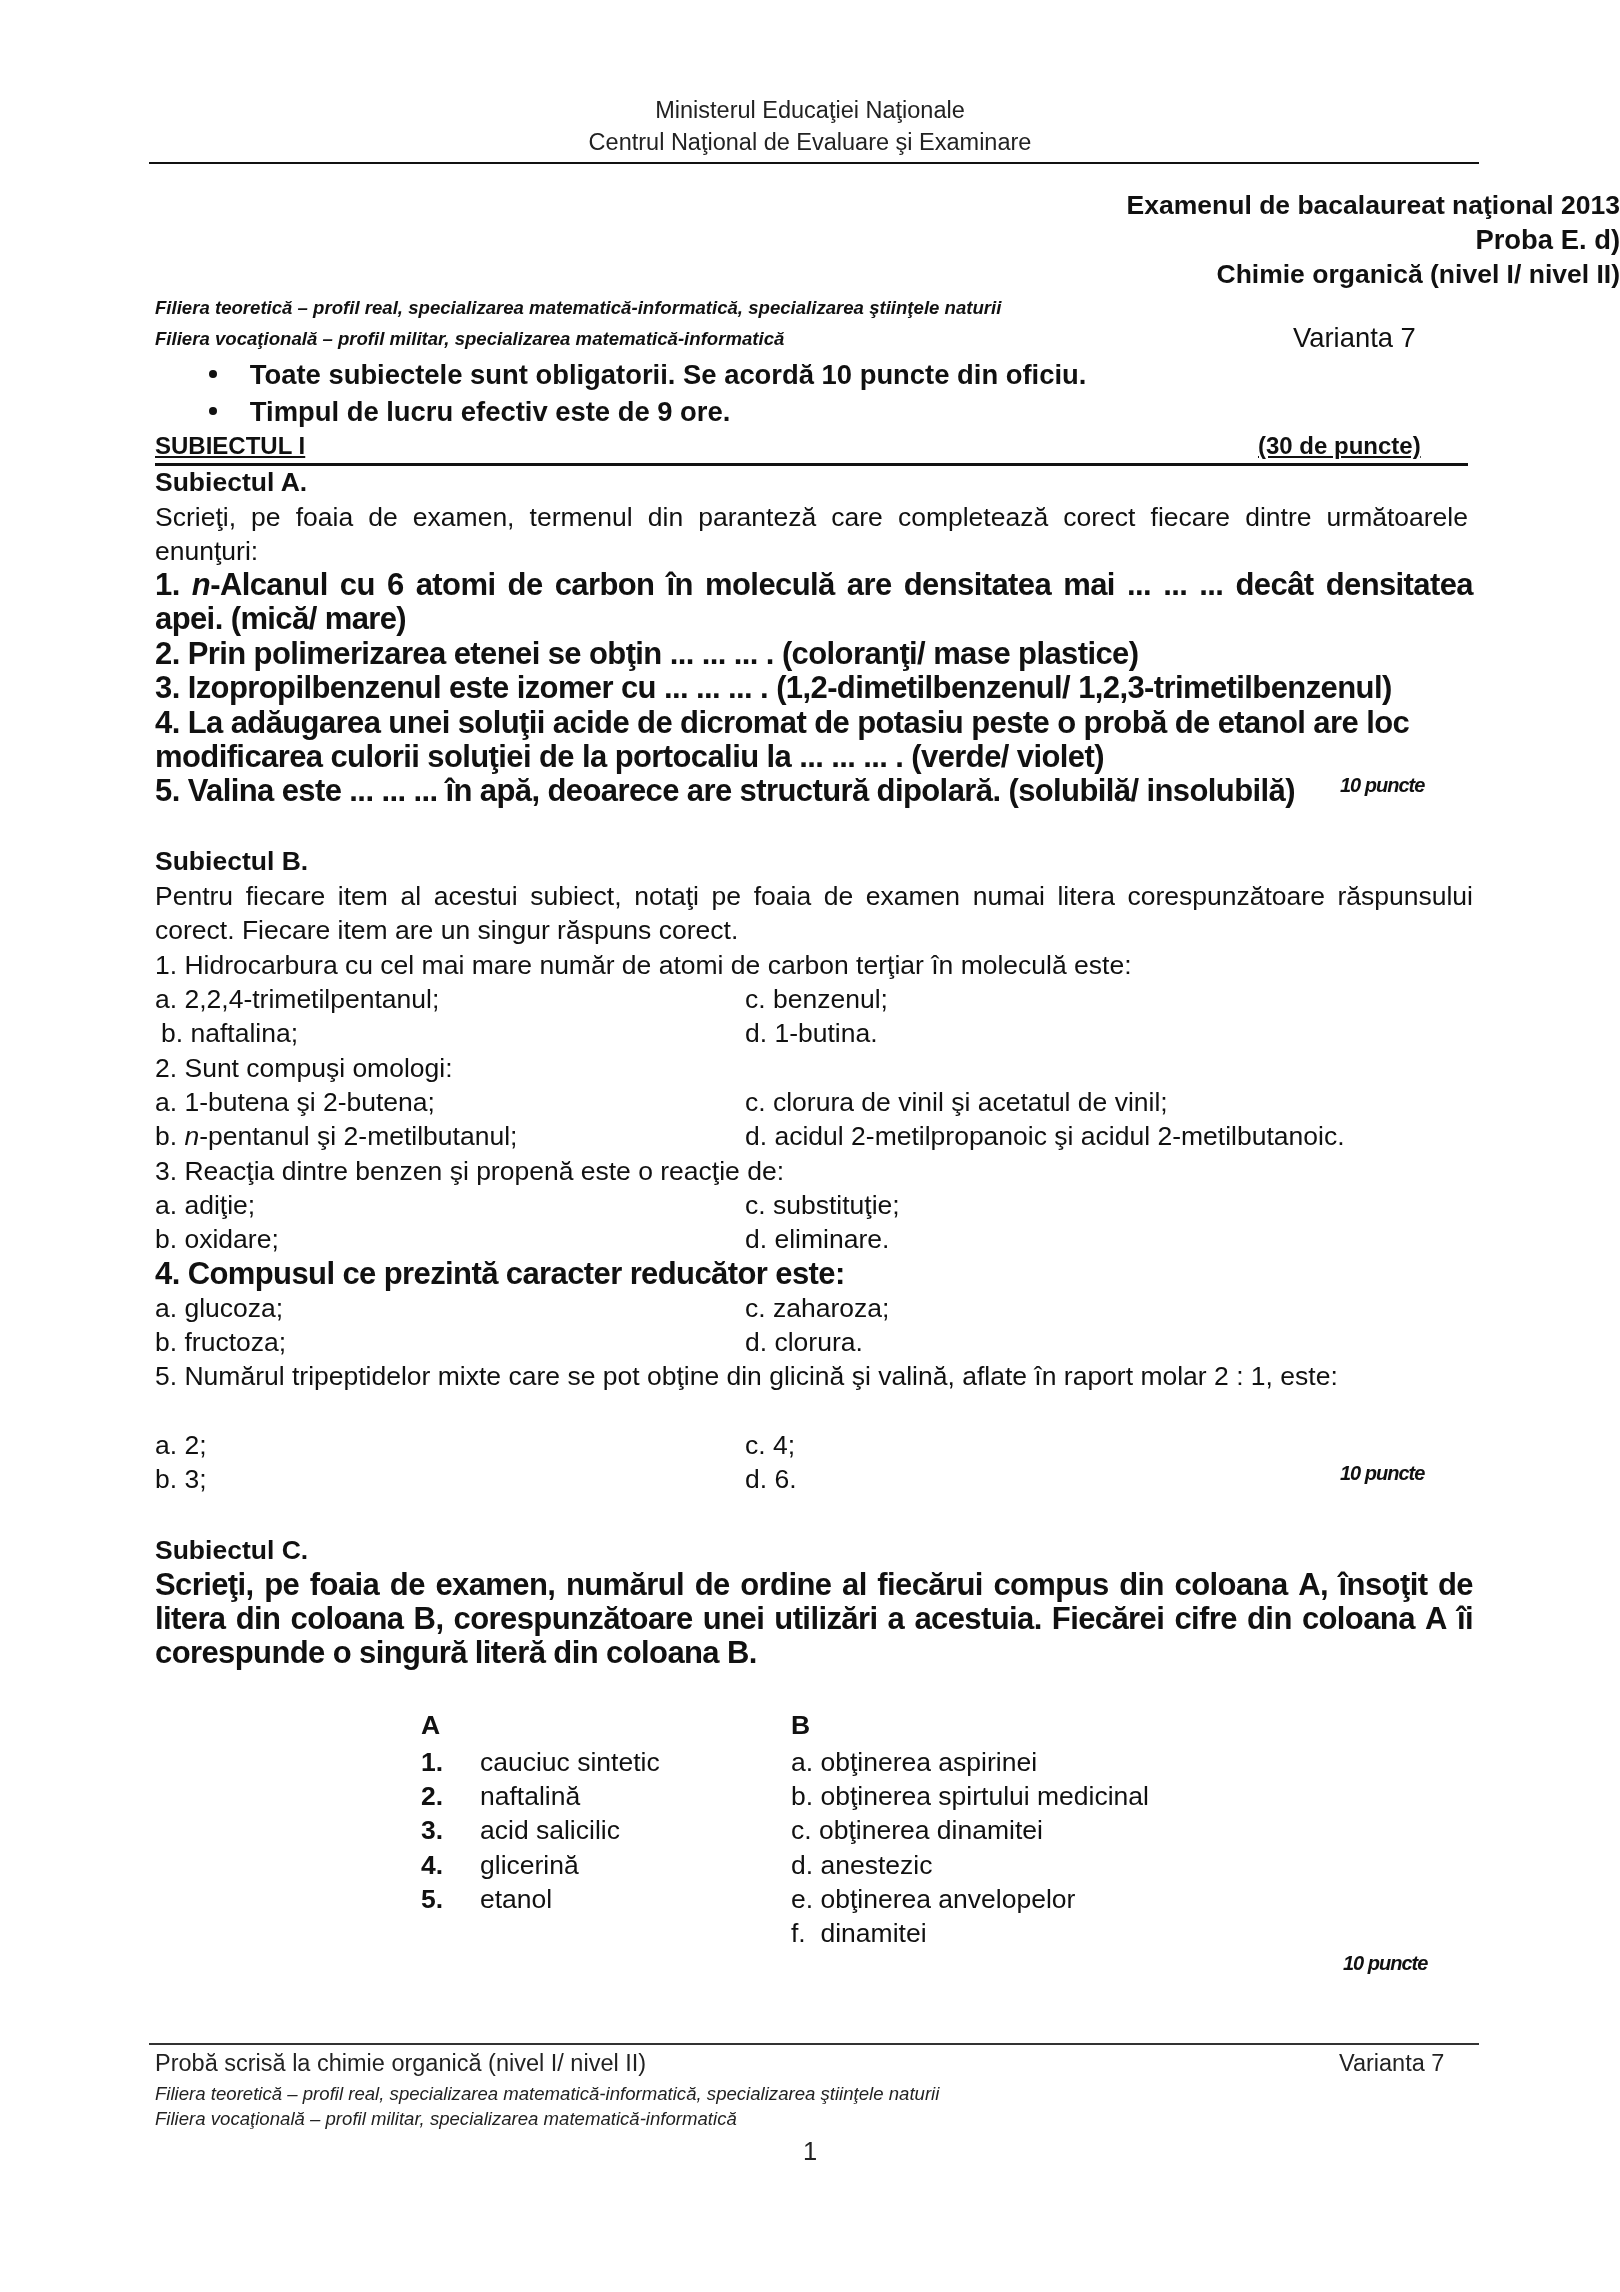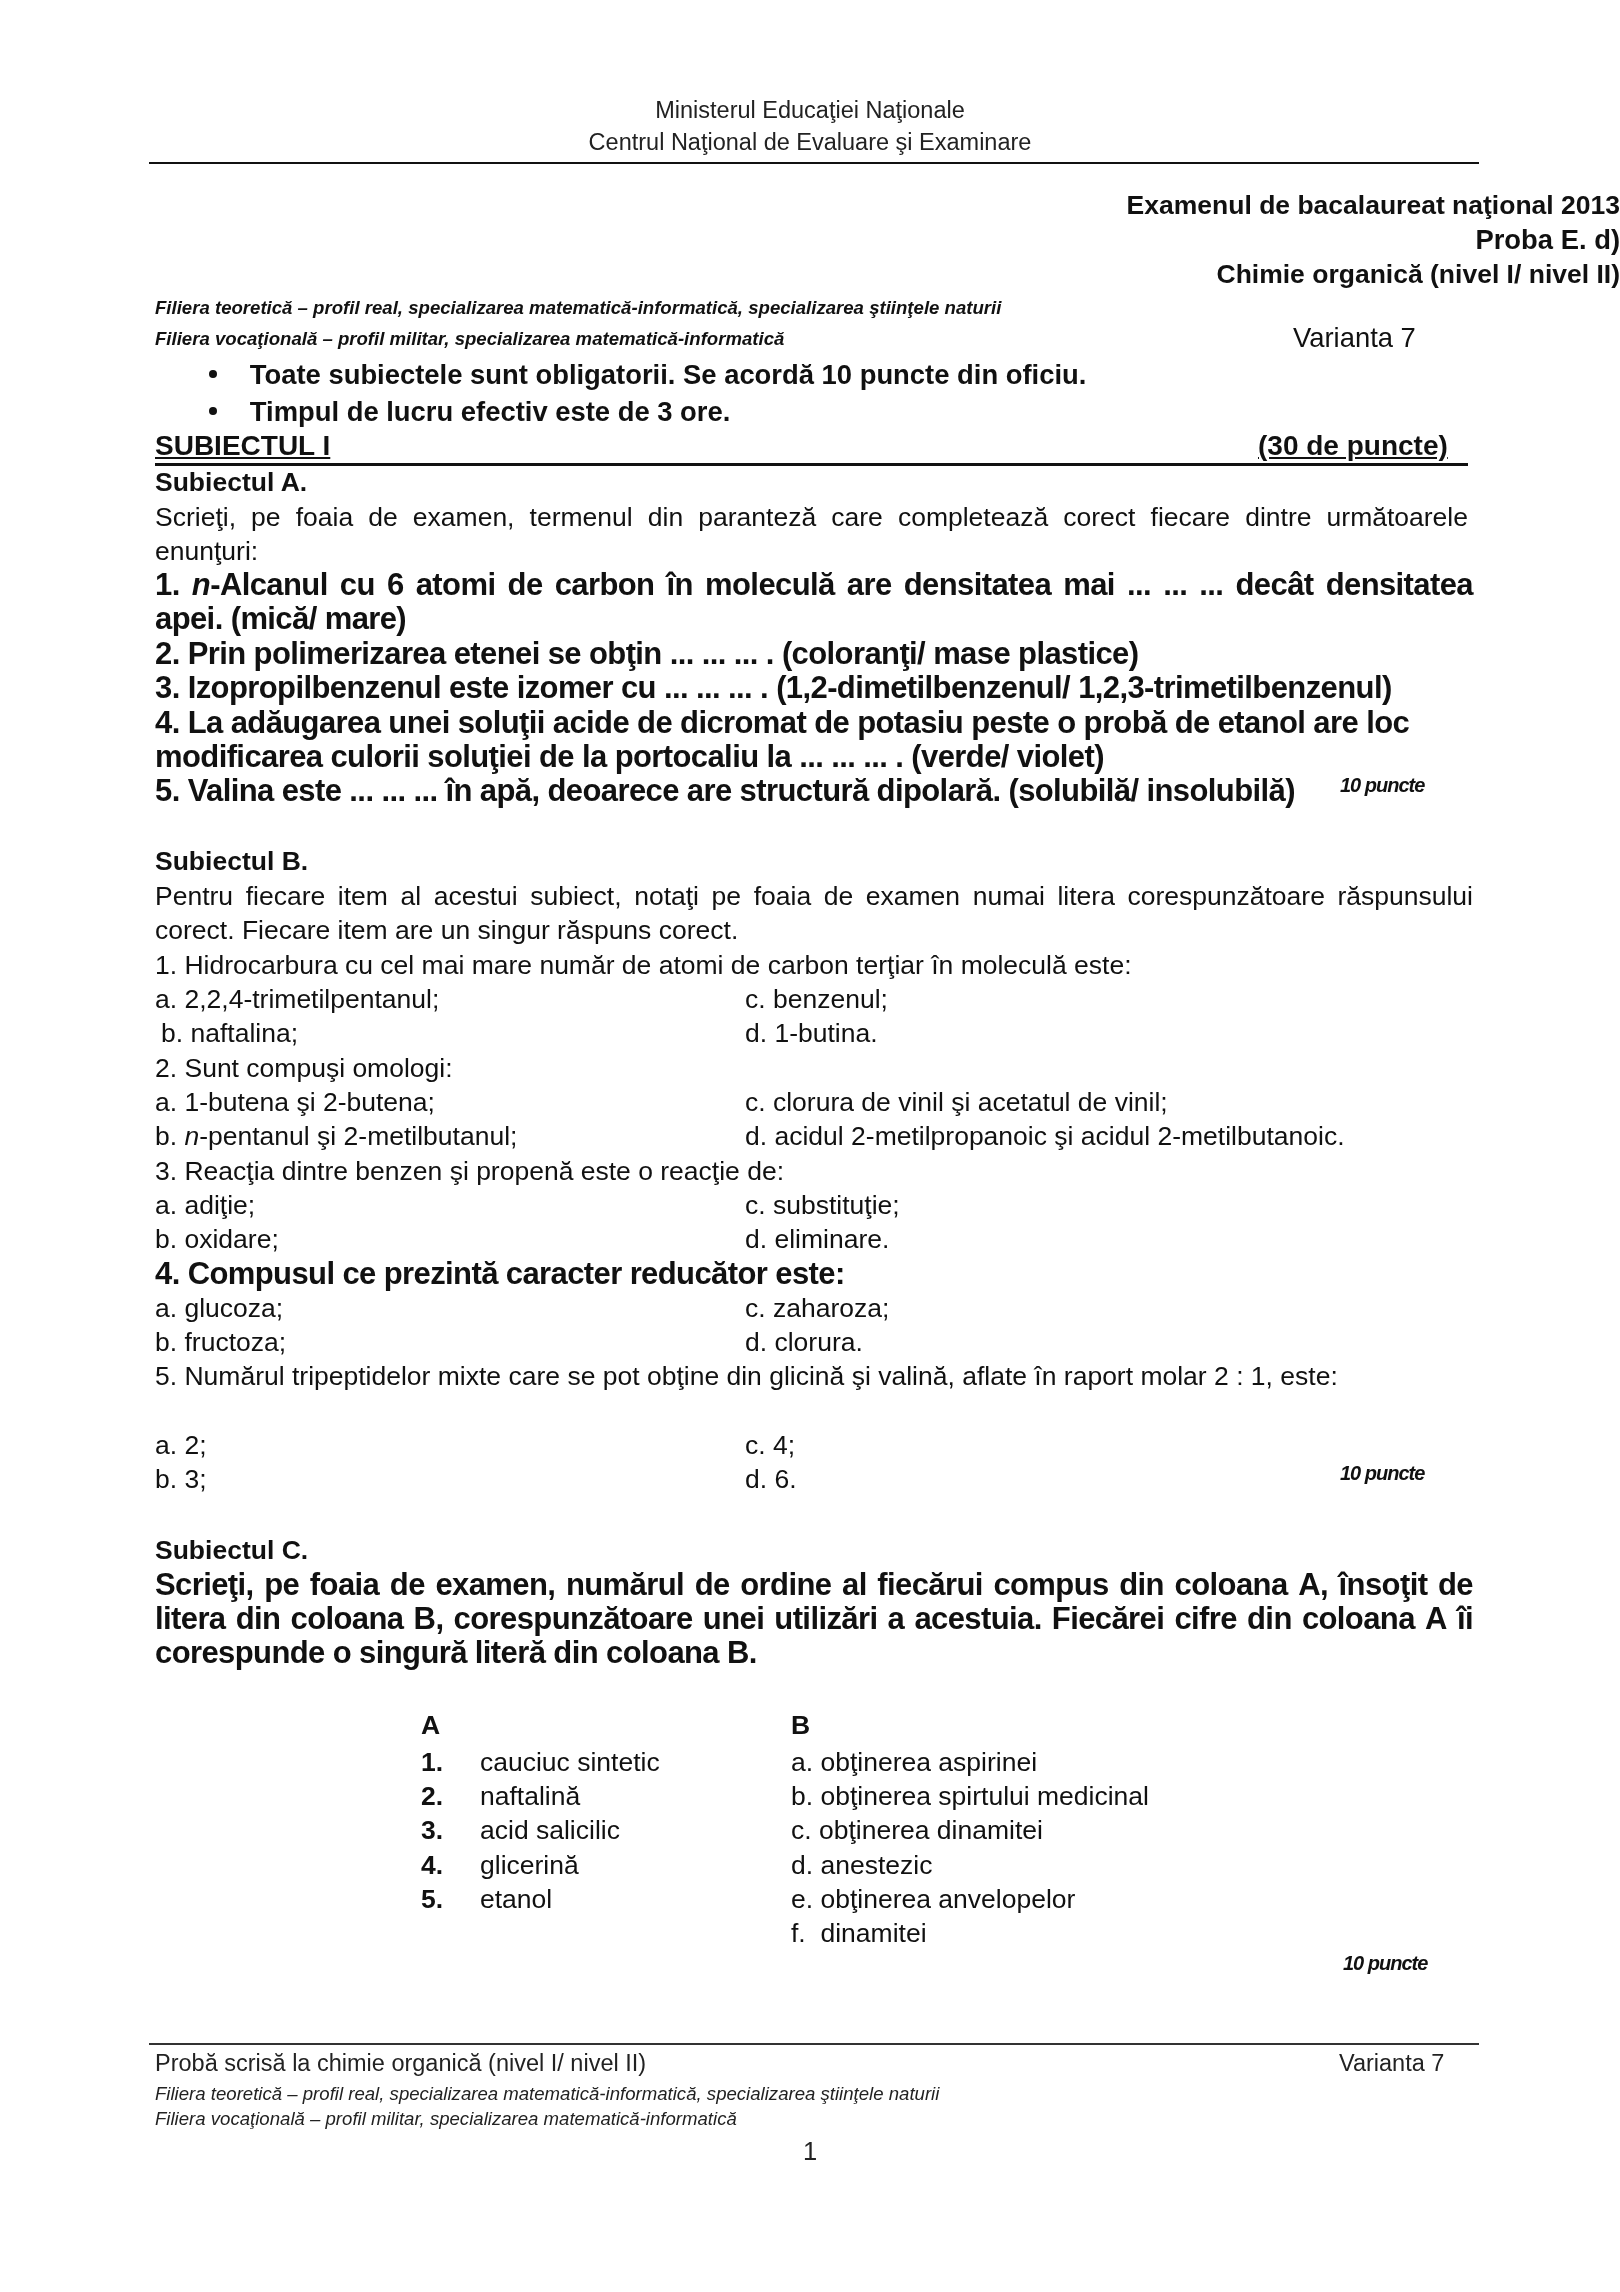--- a/index.html
+++ b/index.html
@@ -7,21 +7,21 @@
          font-family: "Liberation Sans", sans-serif; color: #111111; }
   .abs { position: absolute; }
   .ctr { left: 0; width: 1620px; text-align: center; }
   .hdr { font-size: 23.5px; line-height: 31px; color: #222; }
   .rule { position: absolute; background: #111; }
   .t1 { font-size: 26.5px; font-weight: bold; line-height: 33px; text-align: right; }
   .filiera { font-size: 18.6px; font-style: italic; font-weight: bold; line-height: 23.5px; }
   .variant { font-size: 27.4px; line-height: 33px; }
   .bullet-line { font-size: 27.4px; font-weight: bold; line-height: 35px; }
   .bullet-line .dot { display: inline-block; width: 7.8px; height: 7.8px; border-radius: 50%; background: #111; margin-right: 33px; vertical-align: middle; position: relative; top: -2.9px; }
-  .sec { font-size: 28px; font-weight: bold; line-height: 33px; }
+  .sec { font-size: 24px; font-weight: bold; line-height: 33px; }
   .u { text-decoration: underline; }
   .sub-title { font-size: 26.5px; font-weight: bold; line-height: 33px; }
   .p { font-size: 26.5px; line-height: 34px; }
   .just { text-align: justify; text-align-last: justify; }
   .cond { font-size: 31px; letter-spacing: -0.6px; font-weight: bold; }
   .pts { font-size: 20px; font-weight: bold; font-style: italic; letter-spacing: -1px; }
   .opt { font-size: 26.5px; line-height: 34px; }
   .colhdr { font-size: 26.5px; font-weight: bold; }
   .footer-main { font-size: 23.5px; line-height: 29px; color: #222; }
   .footer-ital { font-size: 18.6px; font-style: italic; line-height: 23.5px; color: #222; }
@@ -38,21 +38,21 @@
 <div class="abs ctr t1" style="top:223px; font-size:27.4px;">Proba E. d)</div>
 <div class="abs ctr t1" style="top:258px;">Chimie organică (nivel I/ nivel II)</div>
 <div class="abs filiera" style="left:155px; top:296px;">Filiera teoretică – profil real, specializarea matematică-informatică, specializarea ştiinţele naturii</div>
 <div class="abs filiera" style="left:155px; top:327px;">Filiera vocaţională – profil militar, specializarea matematică-informatică</div>
 <div class="abs variant" style="left:1293px; top:321px;">Varianta 7</div>
 
 <div class="abs bullet-line" style="left:209px; top:357px;">
   <span class="dot"></span><span>Toate subiectele sunt obligatorii. Se acordă 10 puncte din oficiu.</span>
 </div>
 <div class="abs bullet-line" style="left:209px; top:394px;">
-  <span class="dot"></span><span>Timpul de lucru efectiv este de 3 ore.</span>
+  <span class="dot"></span><span>Timpul de lucru efectiv este de 9 ore.</span>
 </div>
 
 <div class="abs sec u" style="left:155px; top:429px;">SUBIECTUL I</div>
 <div class="abs sec u" style="left:1258px; top:429px;">(30 de puncte)</div>
 <div class="rule" style="left:155px; top:463px; width:1313px; height:2.9px;"></div>
 
 <div class="abs sub-title" style="left:155px; top:466px;">Subiectul A.</div>
 <div class="abs p just" style="left:155px; top:500px; width:1313px; text-align-last:left;">Scrieţi, pe foaia de examen, termenul din paranteză care completează corect fiecare dintre următoarele enunţuri:</div>
 
 <div class="abs p cond" style="left:155px; top:568px; width:1318px; text-align:justify;">

